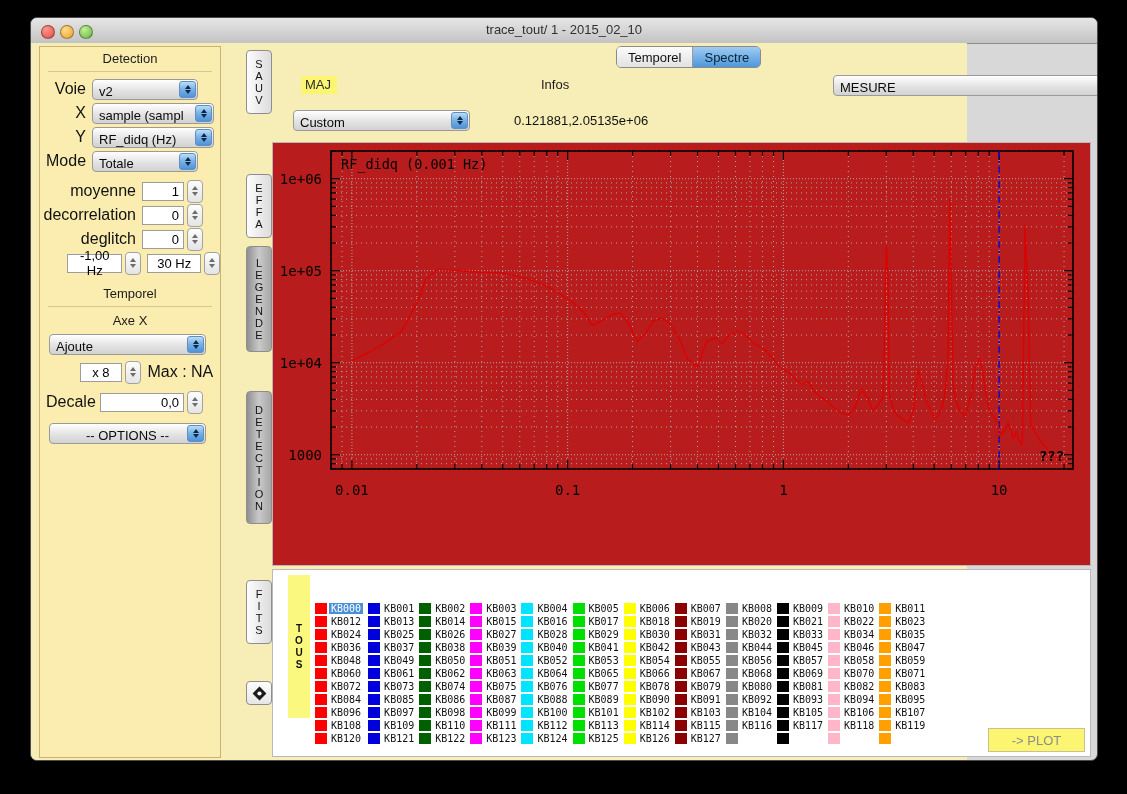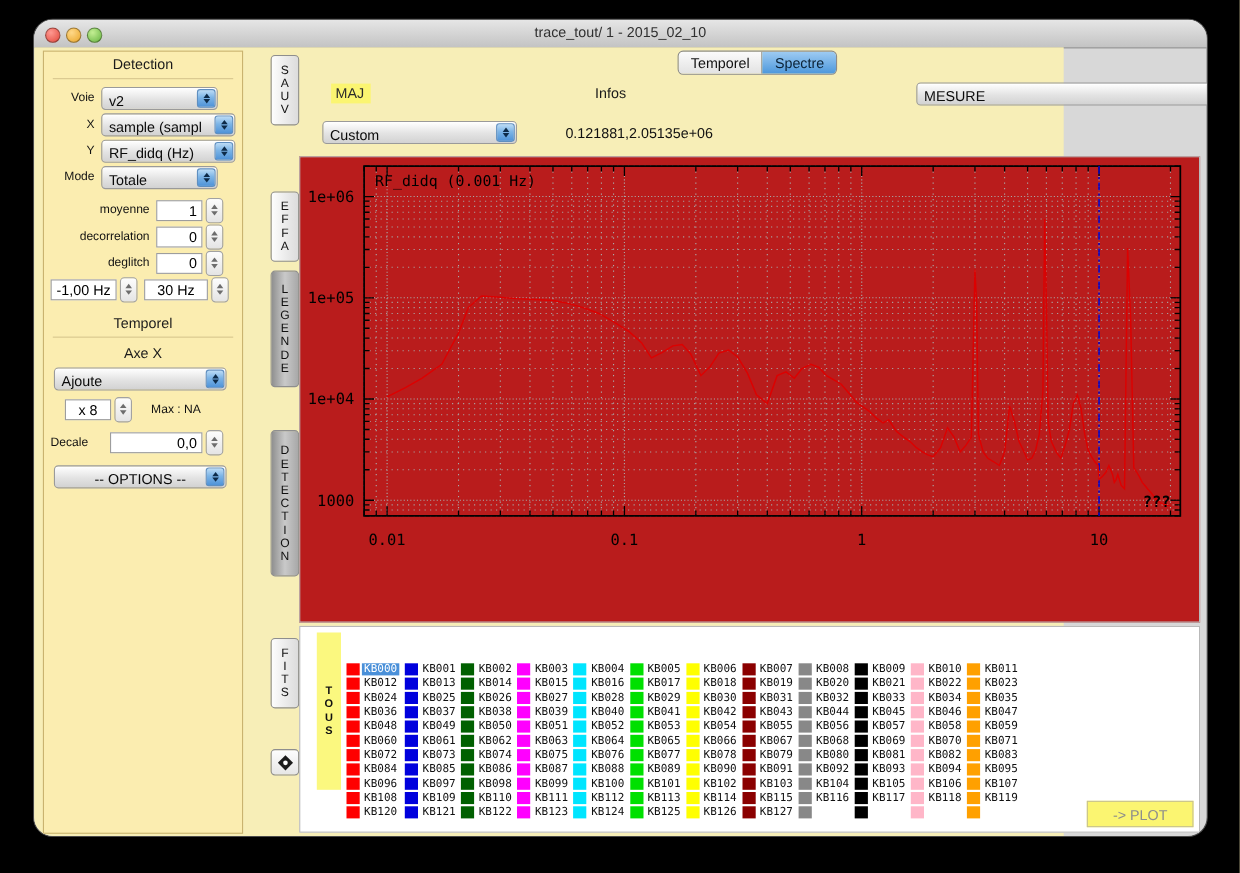--- a/index.html
+++ b/index.html
@@ -6,21 +6,21 @@
   html,body{margin:0;padding:0;}
   body{
     width:1127px;height:794px;background:#000;overflow:hidden;
     font-family:"Liberation Sans",sans-serif;
     -webkit-font-smoothing:antialiased;
   }
 
   
   #window{
     position:absolute;left:30px;top:17px;width:1066px;height:742px;
-    background:#d8d8d8;border:1px solid #4a4a4a;border-radius:18px;
+    background:#d8d8d8;border:1px solid #4a4a4a;border-radius:7px;
     box-shadow:0 0 14px rgba(0,0,0,.85);overflow:hidden;
   }
   #titlebar{
     position:absolute;left:0;top:0;width:100%;height:25px;
     background:linear-gradient(#e6e6e6,#c3c3c3);
     border-bottom:1px solid #8d8d8d;
   }
   #title{
     position:absolute;width:100%;top:4px;text-align:center;
     font-size:13px;color:#303030;
@@ -36,21 +36,21 @@
 
   
   #sidebar{
     position:absolute;left:8px;top:3px;width:180px;height:710px;
     background:#fbedb0;border:1px solid #c9b36f;
   }
   .sect-title{text-align:center;font-size:13px;color:#1b1b1b;padding-top:4px;}
   .hr{height:1px;background:#d7c68e;margin:5px 8px 6px 8px;}
 
   .row{display:flex;align-items:center;height:22px;margin:0 0 2px 0;}
-  .lbl{font-size:11px;color:#111;text-align:right;}
+  .lbl{font-size:16px;color:#111;text-align:right;}
 
   
   .popup{
     position:relative;height:19px;border:1px solid #9a9a9a;border-radius:4px;
     background:linear-gradient(#ffffff,#e3e3e3 55%,#d2d2d2);
     box-shadow:0 1px 0 rgba(255,255,255,.7) inset;
     display:flex;align-items:flex-end;overflow:hidden;
   }
   .popup span.txt{font-size:13px;color:#0a0a0a;padding-left:6px;white-space:nowrap;}
   .popup .arrows{
@@ -72,21 +72,21 @@
   }
   .stepper i{display:block;width:0;height:0;border-left:3px solid transparent;border-right:3px solid transparent;}
   .stepper i.up{border-bottom:4px solid #6d6d6d;margin-bottom:2px;}
   .stepper i.dn{border-top:4px solid #6d6d6d;}
 
   .field{
     height:19px;background:#fff;border:1px solid #9d9d9d;
     font-size:13px;color:#000;text-align:right;padding:0 4px;
     display:flex;align-items:center;justify-content:flex-end;box-sizing:border-box;
   }
-  .center{justify-content:center;text-align:center;}
+  .center{justify-content:center;text-align:center;margin-left:21px;}
 
   
   #vtabs{position:absolute;left:213px;top:3px;width:30px;height:710px;}
   .vtab{
     position:absolute;left:2px;width:24px;
     border:1px solid #8e8e8e;border-radius:4px;
     background:linear-gradient(to right,#fdfdfd,#ececec 50%,#dcdcdc);
     display:flex;flex-direction:column;align-items:center;justify-content:center;
     font-size:11px;color:#111;line-height:12px;letter-spacing:0;
   }

